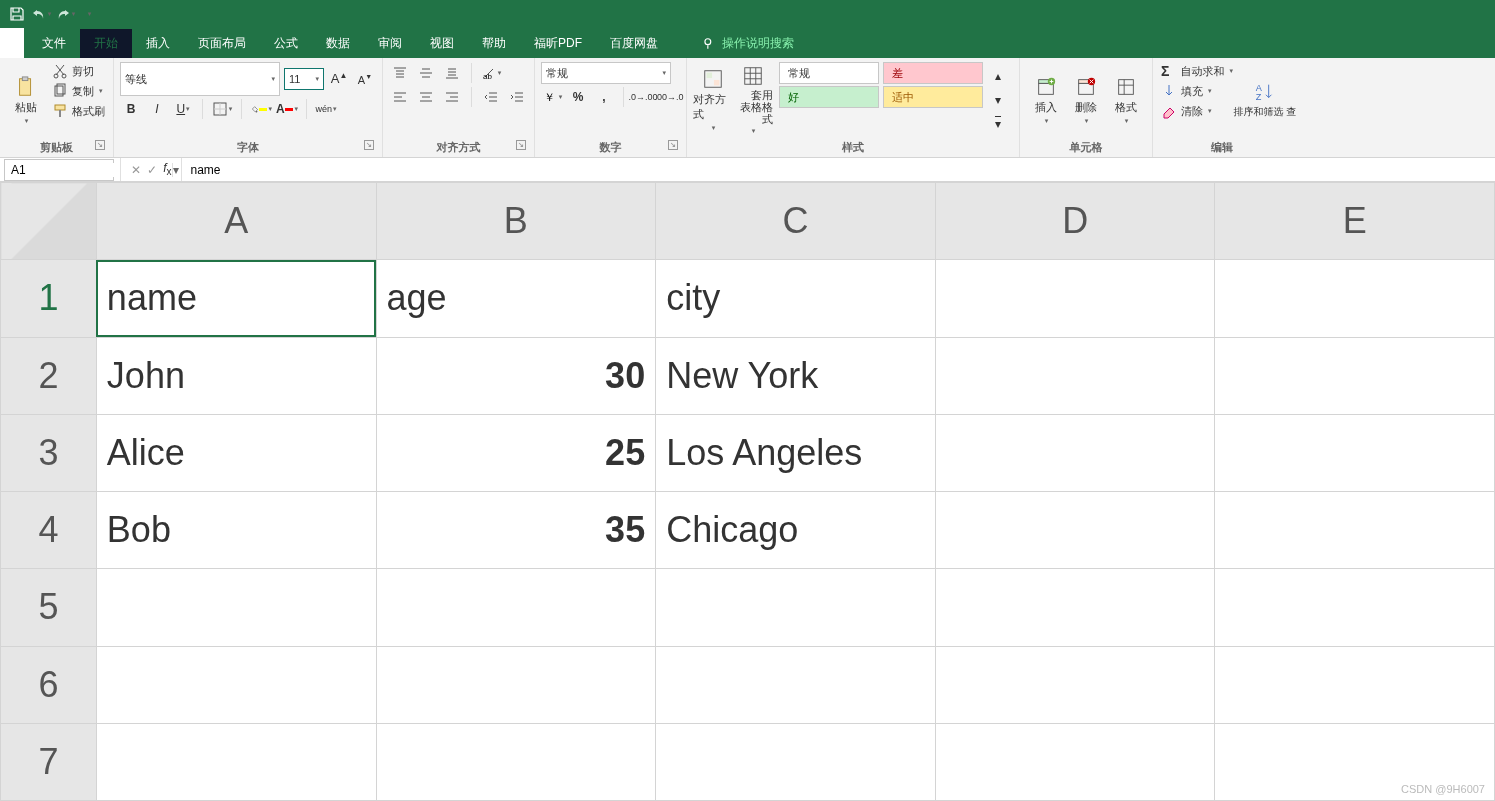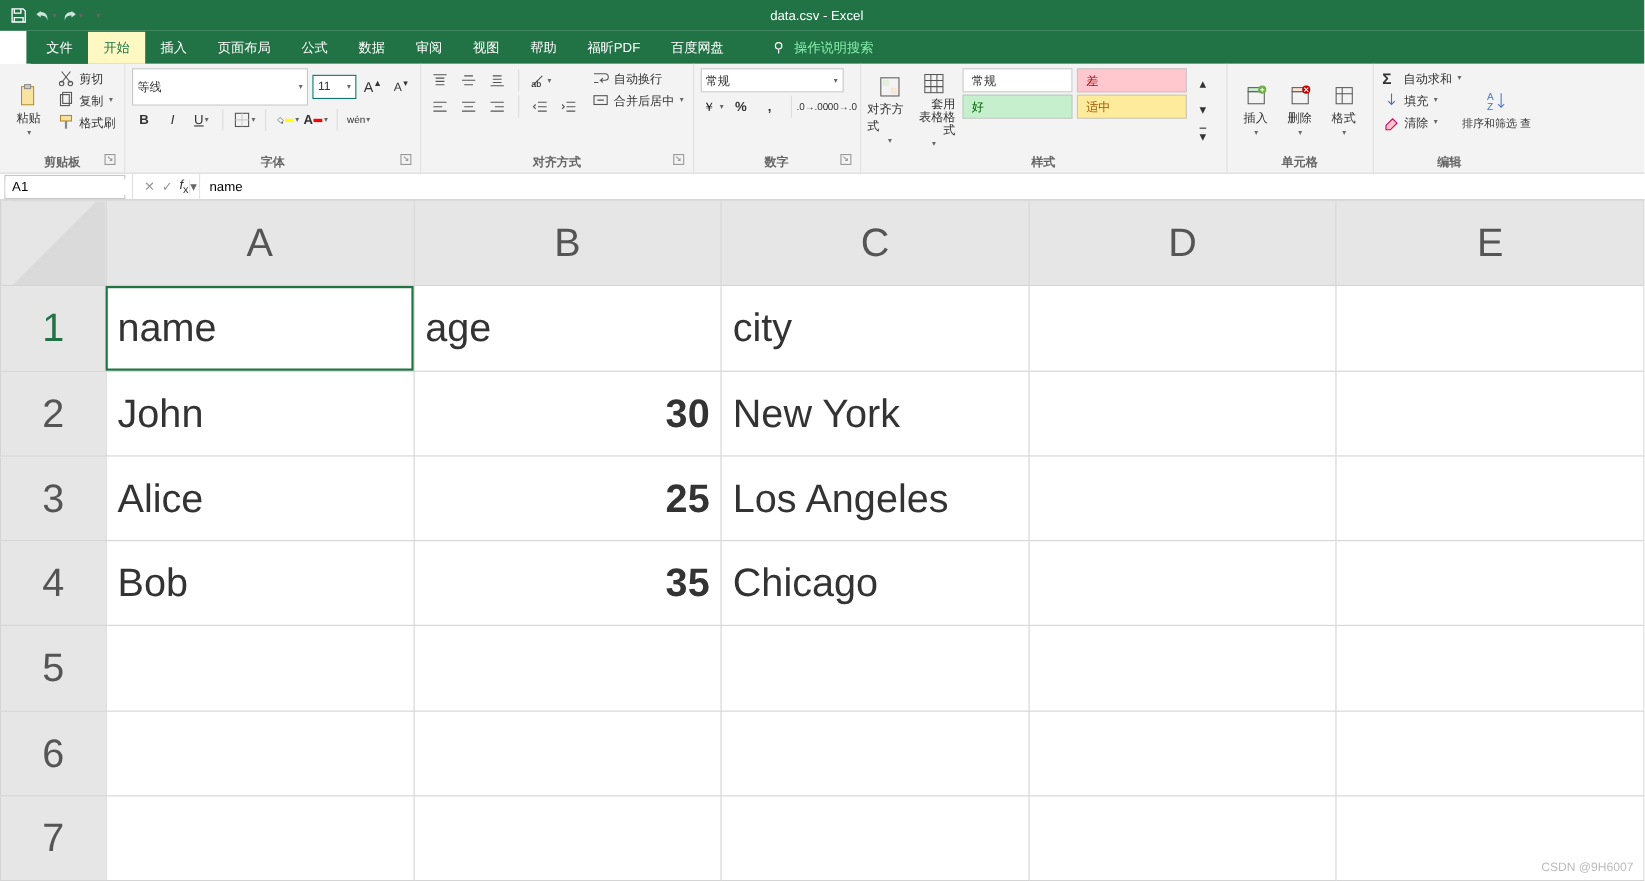--- a/index.html
+++ b/index.html
@@ -10,21 +10,21 @@
   .qat { display: flex; align-items: center; gap: 2px; padding-left: 6px; }
   .qat-btn { width: 22px; height: 22px; display: flex; align-items: center; justify-content: center; cursor: pointer; }
   .qat-btn svg { fill: #fff; }
   .qat-btn.dim svg { fill: #cde6d9; }
   .title-center { flex: 1; text-align: center; font-size: 12px; color: #fff; }
 
   
   .tabs { height: 30px; background: #217346; display: flex; align-items: flex-end; padding-left: 4px; margin-left: 24px; }
   .tab { padding: 6px 14px; font-size: 12px; color: #fff; cursor: pointer; }
   .tab.file { background: #217346; }
-  .tab.active { background: #fef9c3; color: #217346; }
+  .tab.active { background: #0f172a; color: #217346; }
   .tell-me { display: flex; align-items: center; gap: 6px; color: #86efac; margin-left: 20px; padding: 6px 10px; }
   .tell-me svg { width: 14px; height: 14px; fill: none; stroke: #fff; stroke-width: 2; }
 
   
   .ribbon { height: 100px; background: #f3f3f3; border-bottom: 1px solid #d4d4d4; display: flex; }
   .group { border-right: 1px solid #e0e0e0; padding: 4px 6px 2px 6px; display: flex; flex-direction: column; position: relative; }
   .group-body { flex: 1; display: flex; }
   .group-label { text-align: center; font-size: 11px; color: #666; padding-top: 2px; position: relative; font-weight: bold; }
   .group-label .launcher { position: absolute; right: 2px; top: 2px; width: 10px; height: 10px; border: 1px solid #999; font-size: 7px; line-height: 7px; color: #999; text-align: center; }
   .big-btn { width: 40px; display: flex; flex-direction: column; align-items: center; justify-content: center; gap: 2px; font-size: 11px; cursor: pointer; }
@@ -85,21 +85,20 @@
     <div class="qat-btn dim">
       <svg class="ic" viewBox="0 0 16 16">
           <path d="M10 4l4 3-4 3V8c-4 0-6 2-6 5-1-5 2-8 6-8z"></path>
         </svg>
       <span class="dd">▾</span>
     </div>
     <div class="qat-btn dim">
         <span class="dd">▾</span>
       </div>
   </div>
-  <div class="title-center">data.csv  -  Excel</div>
   <div style="width:110px"></div>
 </div>
 
 <div class="tabs">
   <div class="tab file">文件</div>
   <div id="tab-row" style="display: contents;"></div>
   <div class="tab active">开始</div>
     <div class="tab">插入</div>
     <div class="tab">页面布局</div>
     <div class="tab">公式</div>
@@ -270,36 +269,20 @@
                 <path d="M6 4h8M6 8h8M6 12h8M4 6l-2 2 2 2" stroke="#555" fill="none"></path>
               </svg>
             </div>
           <div class="icon-btn">
               <svg class="ic" viewBox="0 0 16 16">
                 <path d="M6 4h8M6 8h8M6 12h8M2 6l2 2-2 2" stroke="#555" fill="none"></path>
               </svg>
             </div>
         </div>
       </div>
-      <div class="stack" style="margin-left:8px">
-        <div class="small-btn">
-          <svg class="ic" viewBox="0 0 16 16">
-              <path d="M2 4h10a3 3 0 010 6H8l2-2m-2 2l2 2M2 12h4" stroke="#555" fill="none"></path>
-            </svg>
-          <span>自动换行</span>
-        </div>
-        <div class="small-btn">
-          <svg class="ic" viewBox="0 0 16 16">
-              <rect x="2" y="4" width="12" height="8" fill="none" stroke="#555"></rect>
-              <path d="M5 8h6" stroke="#555"></path>
-            </svg>
-          <span>合并后居中</span>
-            <span class="dd">▾</span>
-        </div>
-      </div>
     </div>
     <div class="group-label"><span>对齐方式</span><span class="launcher">↘</span></div>
   </div>
 
   <div class="group">
     <div class="group-body stack">
       <div class="num-fmt">
           <span>常规</span>
           <span style="margin-left:auto" class="dd">▾</span>
         </div>

